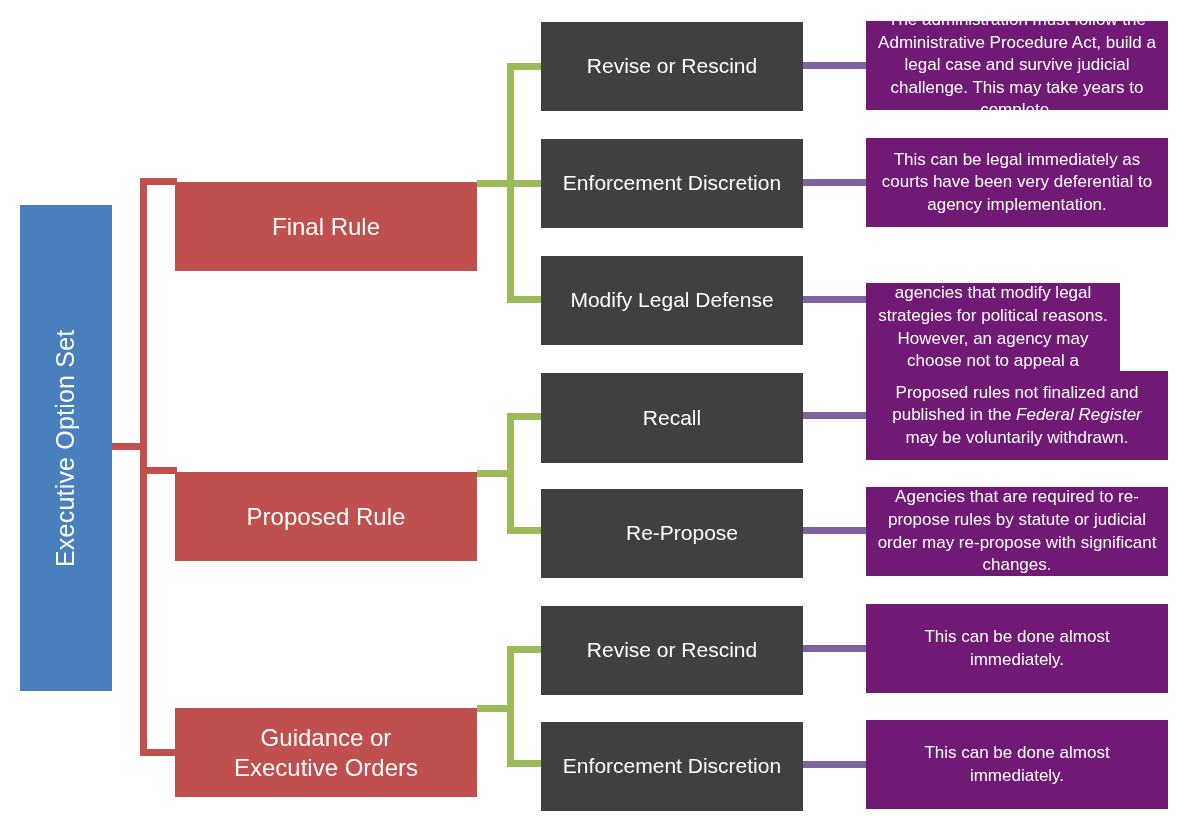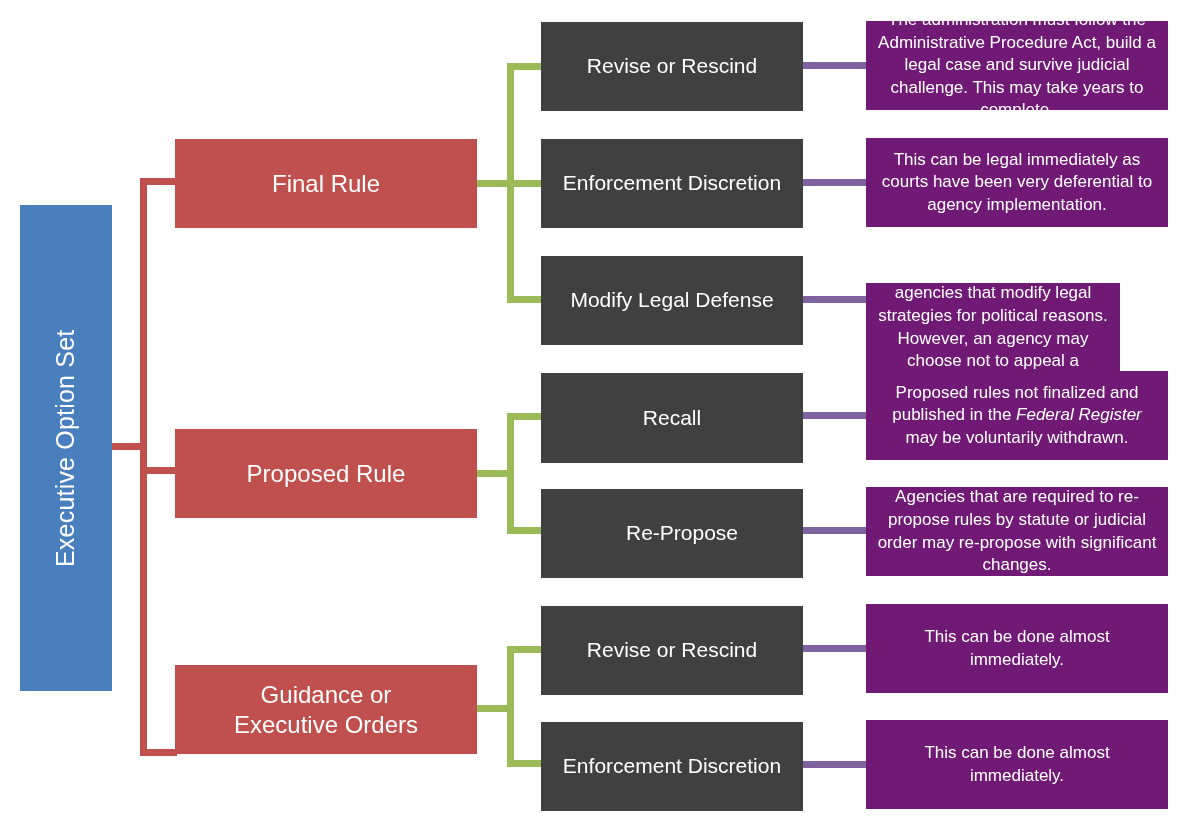--- a/index.html
+++ b/index.html
@@ -32,20 +32,21 @@
     background: #4a7fbd;
     writing-mode: vertical-rl;
     transform: rotate(180deg);
     font-size: 25px;
     letter-spacing: 0.2px;
   }
 
   .level1-node {
     background: #c0504d;
     font-size: 24px;
+    margin-top: 43px;
   }
 
   .level2-node {
     background: #404040;
     font-size: 21px;
   }
 
   .note-node {
     background: #701a75;
     font-size: 17px;

